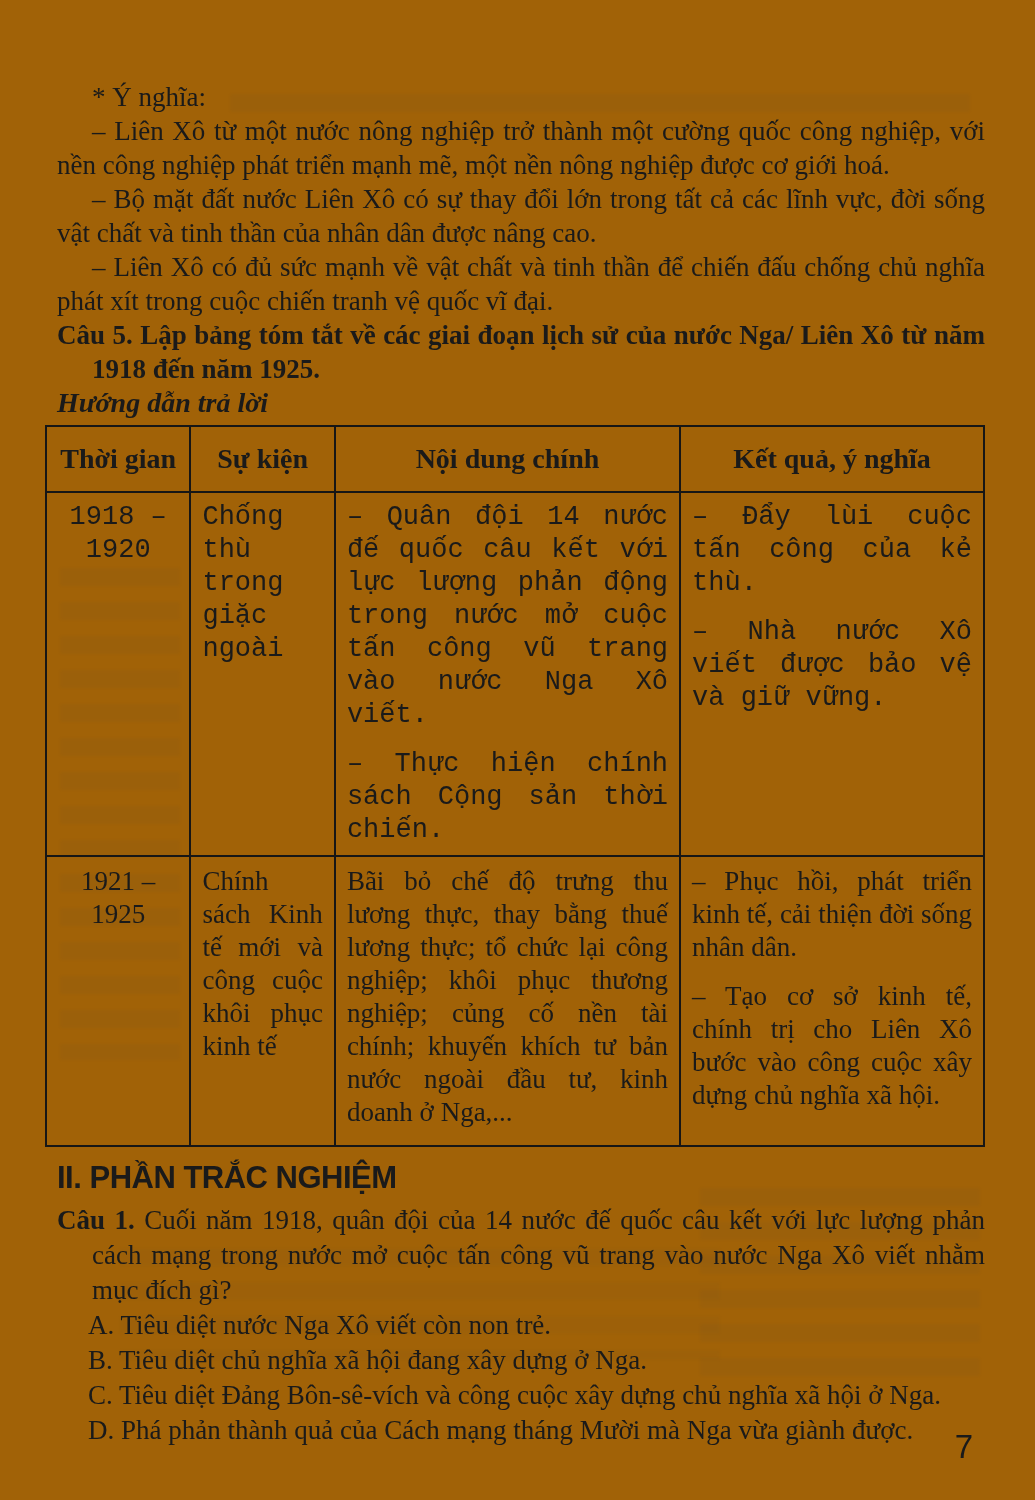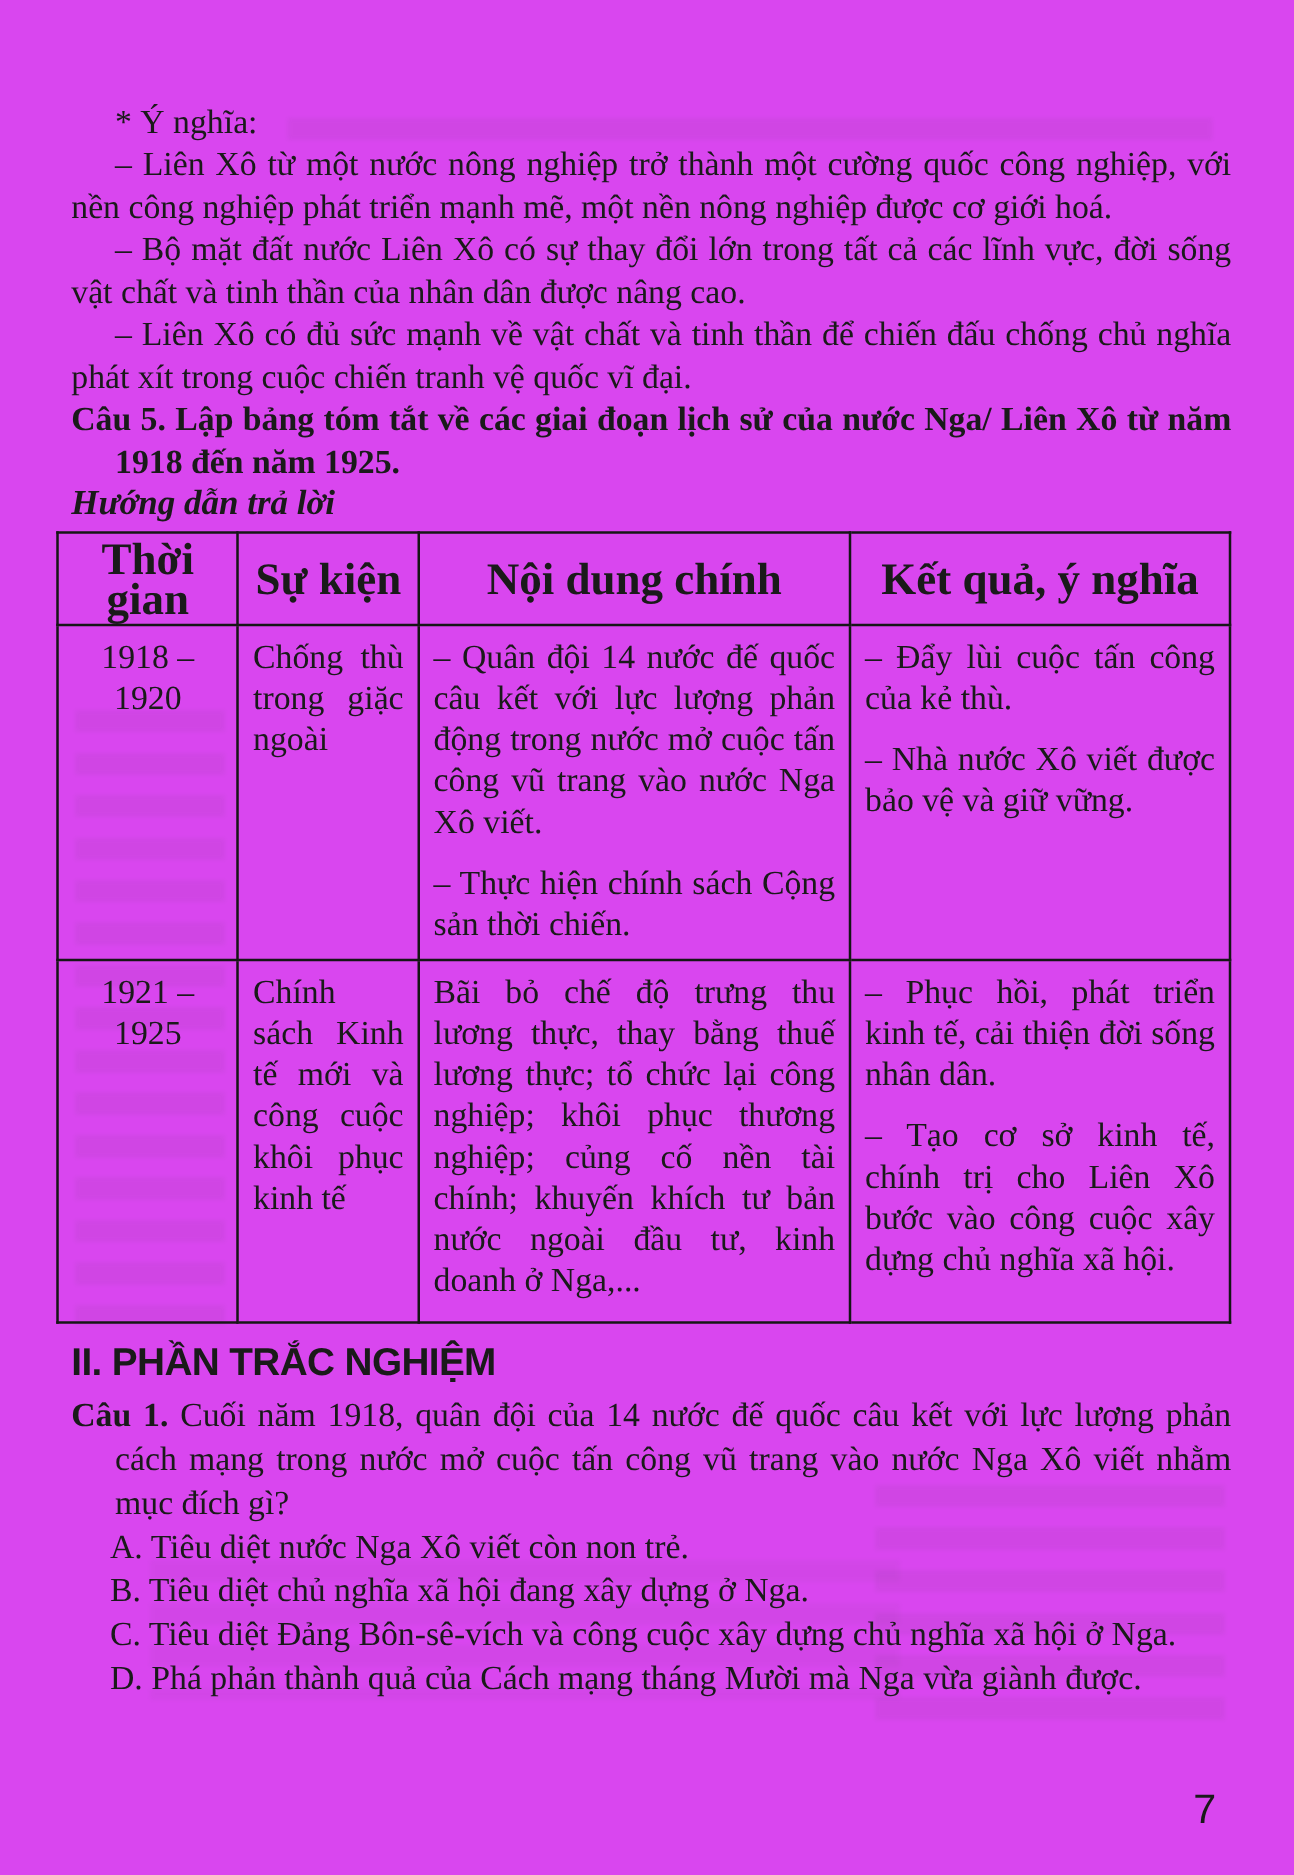--- a/index.html
+++ b/index.html
@@ -1,20 +1,20 @@
 <!DOCTYPE html>
 <html><head>
 <meta charset="utf-8">
 <style>
   html,body{margin:0;padding:0;background:#e8e8e8;}
   .page{
     position:relative;
     width:1035px;height:1500px;
     margin:0 auto;
-    background:#d946ef;
+    background:#a16207;
     color:#1a1a1a;
     font-family:"Liberation Serif", serif;
     overflow:hidden;
   }
   .content{
     position:absolute;
     left:57px;top:80px;
     width:928px;
   }
   p{margin:0;}
@@ -50,28 +50,28 @@
     table-layout:fixed;
   }
   table.summary th, table.summary td{
     border:2.5px solid #161616;
     font-size:27px;
     line-height:33px;
     padding:8px 11px;
     vertical-align:top;
   }
   table.summary th{
-    font-size:36px;
+    font-size:28px;
     line-height:32px;
     text-align:center;
     vertical-align:middle;
     height:56px;
     padding:4px 6px;
   }
-  tr.row-1{height:268px;}
+  tr.row-1{height:328px;font-family:Liberation Mono, monospace;}
   tr.row-2{height:290px;}
   td.time-cell{
     vertical-align:middle;
     text-align:center;
     padding:4px 6px;
   }
   td.time-cell .time-wrap{
     width:105px;
     margin:0 auto;
   }

